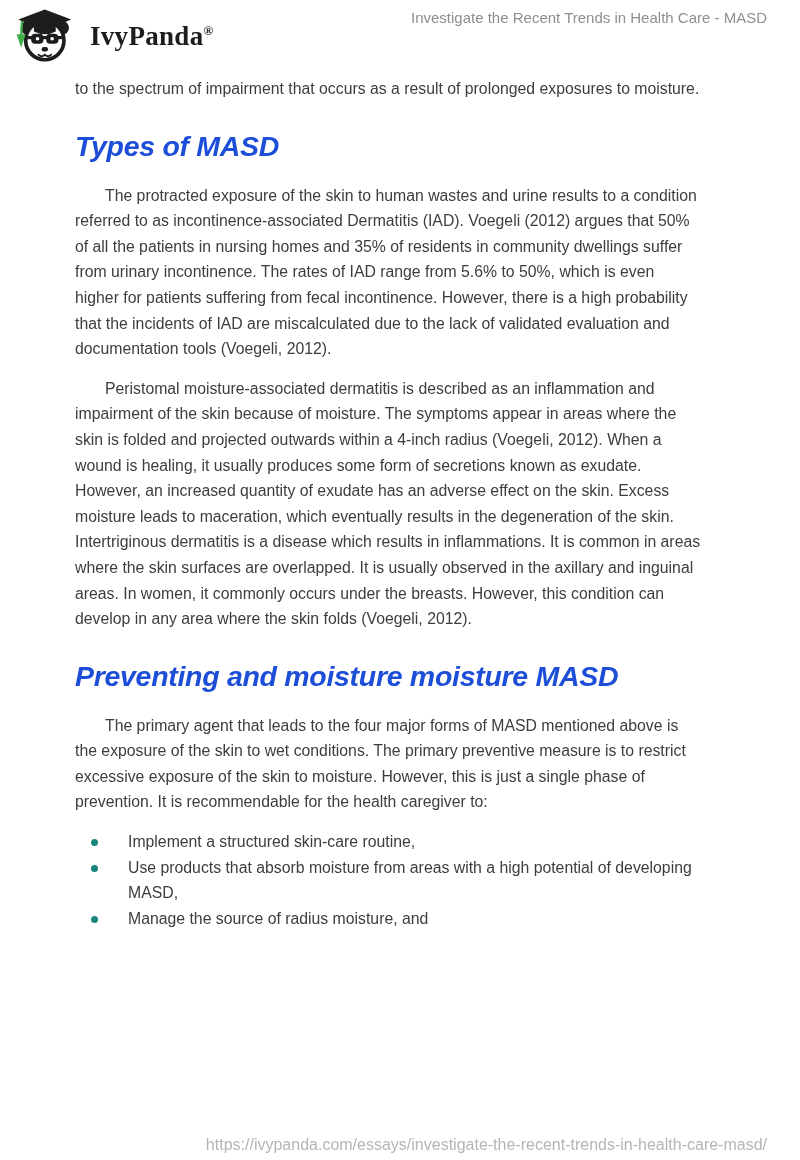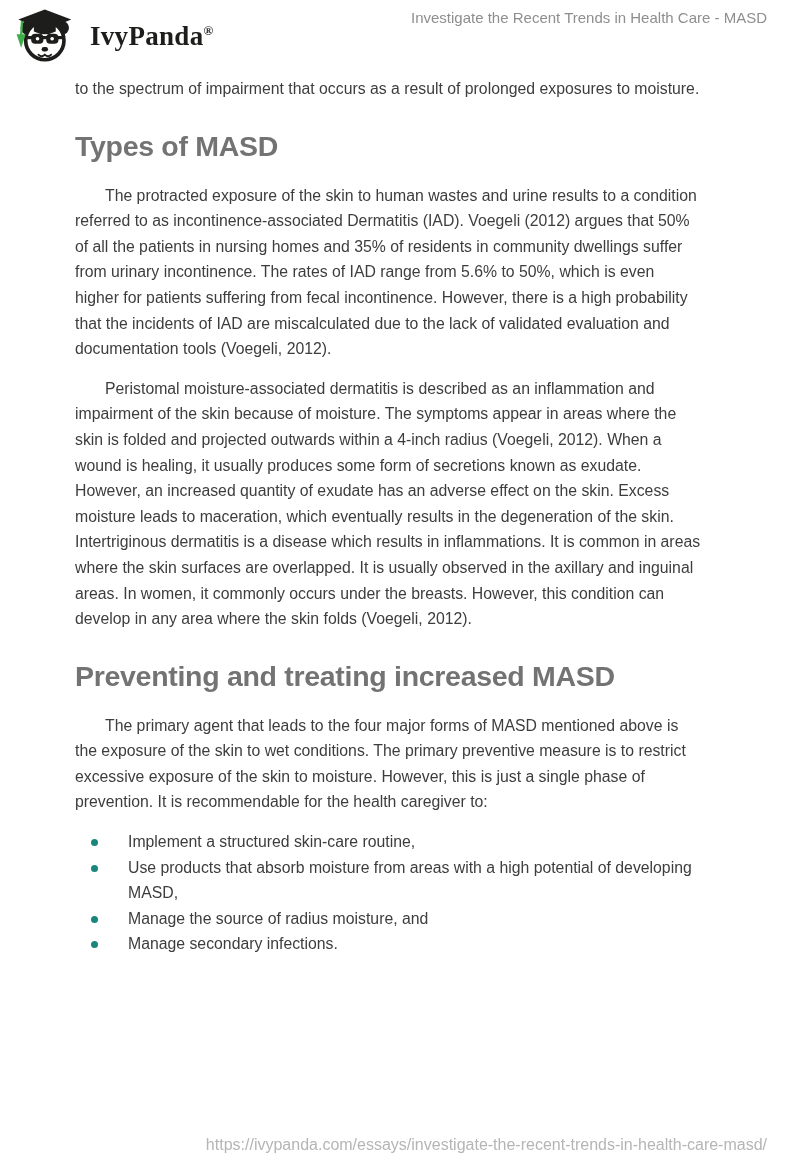--- a/index.html
+++ b/index.html
@@ -56,23 +56,24 @@
     line-height: 25.6px;
     color: #3d3d3d;
   }
   .content p { margin: 0 0 14px 0; }
   .content p.indent { text-indent: 30px; }
   .content h2 {
     font-family: "Liberation Sans", sans-serif;
     font-weight: 700;
     font-size: 28.5px;
     line-height: 34px;
-    color: #737373;
+    color: #1d4ed8;
     letter-spacing: -0.3px;
     margin: 27px 0 20px 0;
+    font-style: italic;
   }
   .content ul {
     list-style: none;
     margin: 13px 0 0 0;
     padding: 0;
   }
   .content li {
     position: relative;
     padding-left: 53px;
     line-height: 25.6px;
@@ -132,27 +133,26 @@
 
 <main class="content">
   <p>to the spectrum of impairment that occurs as a result of prolonged exposures to moisture.</p>
 
   <h2>Types of MASD</h2>
 
   <p class="indent">The protracted exposure of the skin to human wastes and urine results to a condition referred to as incontinence-associated Dermatitis (IAD). Voegeli (2012) argues that 50% of all the patients in nursing homes and 35% of residents in community dwellings suffer from urinary incontinence. The rates of IAD range from 5.6% to 50%, which is even higher for patients suffering from fecal incontinence. However, there is a high probability that the incidents of IAD are miscalculated due to the lack of validated evaluation and documentation tools (Voegeli, 2012).</p>
 
   <p class="indent">Peristomal moisture-associated dermatitis is described as an inflammation and impairment of the skin because of moisture. The symptoms appear in areas where the skin is folded and projected outwards within a 4-inch radius (Voegeli, 2012). When a wound is healing, it usually produces some form of secretions known as exudate. However, an increased quantity of exudate has an adverse effect on the skin. Excess moisture leads to maceration, which eventually results in the degeneration of the skin. Intertriginous dermatitis is a disease which results in inflammations. It is common in areas where the skin surfaces are overlapped. It is usually observed in the axillary and inguinal areas. In women, it commonly occurs under the breasts. However, this condition can develop in any area where the skin folds (Voegeli, 2012).</p>
 
-  <h2>Preventing and treating increased MASD</h2>
+  <h2>Preventing and moisture moisture MASD</h2>
 
   <p class="indent">The primary agent that leads to the four major forms of MASD mentioned above is the exposure of the skin to wet conditions. The primary preventive measure is to restrict excessive exposure of the skin to moisture. However, this is just a single phase of prevention. It is recommendable for the health caregiver to:</p>
 
   <ul>
     <li><span class="bullet-dot"></span><span>Implement a structured skin-care routine,</span></li>
     <li><span class="bullet-dot"></span><span>Use products that absorb moisture from areas with a high potential of developing MASD,</span></li>
     <li><span class="bullet-dot"></span><span>Manage the source of radius moisture, and</span></li>
-    <li><span class="bullet-dot"></span><span>Manage secondary infections.</span></li>
   </ul>
 </main>
 
 <footer class="page-footer">
   <span>https://ivypanda.com/essays/investigate-the-recent-trends-in-health-care-masd/</span>
 </footer>
 
 </body></html>

